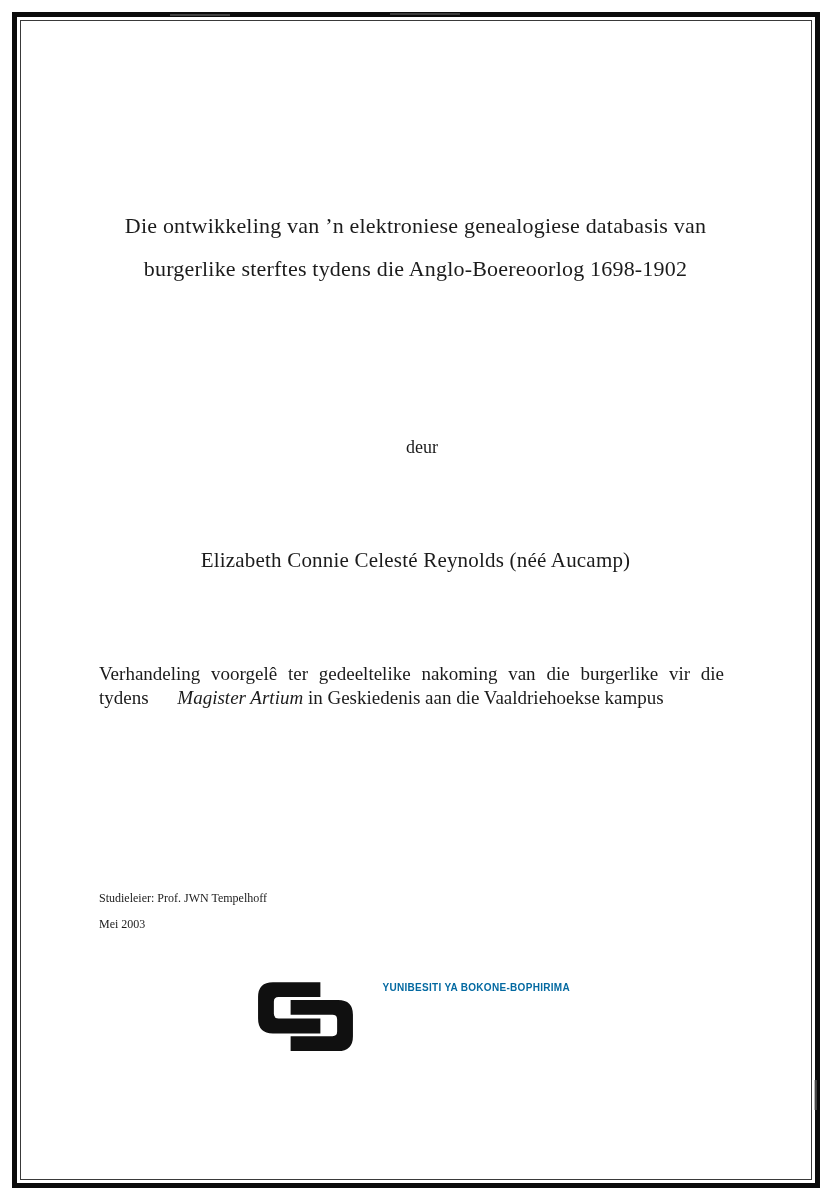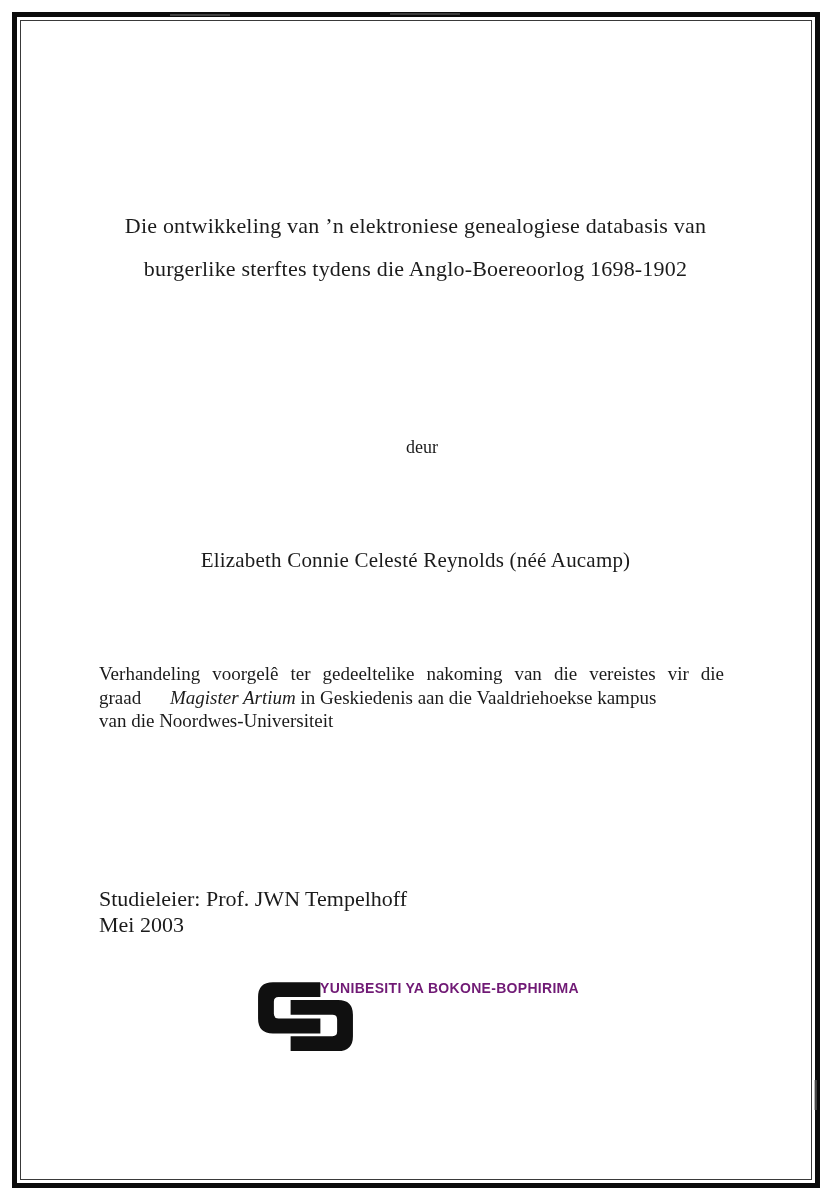--- a/index.html
+++ b/index.html
@@ -44,34 +44,34 @@
     position: absolute; left: 99px; width: 625px; top: 662px;
     font-size: 19px; line-height: 23.6px;
   }
   .submission .justified {
     text-align: justify;
     text-align-last: justify;
   }
   .submission .italic { font-style: italic; margin-left: 24px; }
   .supervisor-block {
     position: absolute; left: 99px; top: 886px;
-    font-size: 22px; line-height: 25.5px;
+    font-size: 12px; line-height: 25.5px;
   }
   .logo-group { position: absolute; left: 0; top: 0; }
   .logo-mark {
     position: absolute; left: 257px; top: 972px;
   }
   .logo-text {
     position: absolute; left: 320px; top: 980px; width: 250px;
     text-align: right;
     font-family: "Liberation Sans", "DejaVu Sans", sans-serif;
     font-weight: 700;
-    font-size: 14px; line-height: 16px;
+    font-size: 10px; line-height: 16px;
     letter-spacing: 0.3px;
-    color: #701a75;
+    color: #0369a1;
     white-space: nowrap;
   }
   
   .speck { position: absolute; background: #777; }
   .speck.s1 { left: 170px; top: 14px; width: 60px; height: 2px; opacity: .5; }
   .speck.s2 { left: 390px; top: 13px; width: 70px; height: 2px; opacity: .45; }
   .speck.s3 { left: 814px; top: 1080px; width: 3px; height: 30px; opacity: .5; }
 </style>
 </head>
 <body>
@@ -85,23 +85,22 @@
 <div class="title-block">
   <div>Die ontwikkeling van ’n elektroniese genealogiese databasis van</div>
   <div>burgerlike sterftes tydens die Anglo-Boereoorlog 1698-1902</div>
 </div>
 
 <div class="byline">deur</div>
 
 <div class="author">Elizabeth Connie Celesté Reynolds (néé Aucamp)</div>
 
 <div class="submission">
-  <div class="justified">Verhandeling voorgelê ter gedeeltelike nakoming van die vereistes vir die</div>
-  <div><span>graad </span><span class="italic">Magister Artium</span><span> in Geskiedenis aan die Vaaldriehoekse kampus</span></div>
-  <div>van die Noordwes-Universiteit</div>
+  <div class="justified">Verhandeling voorgelê ter gedeeltelike nakoming van die burgerlike vir die</div>
+  <div><span>tydens </span><span class="italic">Magister Artium</span><span> in Geskiedenis aan die Vaaldriehoekse kampus</span></div>
 </div>
 
 <div class="supervisor-block">
   <div>Studieleier: Prof. JWN Tempelhoff</div>
   <div>Mei 2003</div>
 </div>
 
 <div class="logo-group">
   <svg class="logo-mark" width="97" height="80" viewBox="0 0 104 86" xmlns="http://www.w3.org/2000/svg">
     <path d="M 68,11 L 17,11 Q 1,11 1,27 L 1,50 Q 1,66 17,66 L 68,66 L 68,50 L 23,50 Q 18,50 18,45 L 18,32 Q 18,27 23,27 L 68,27 Z" fill="#101010"></path>

